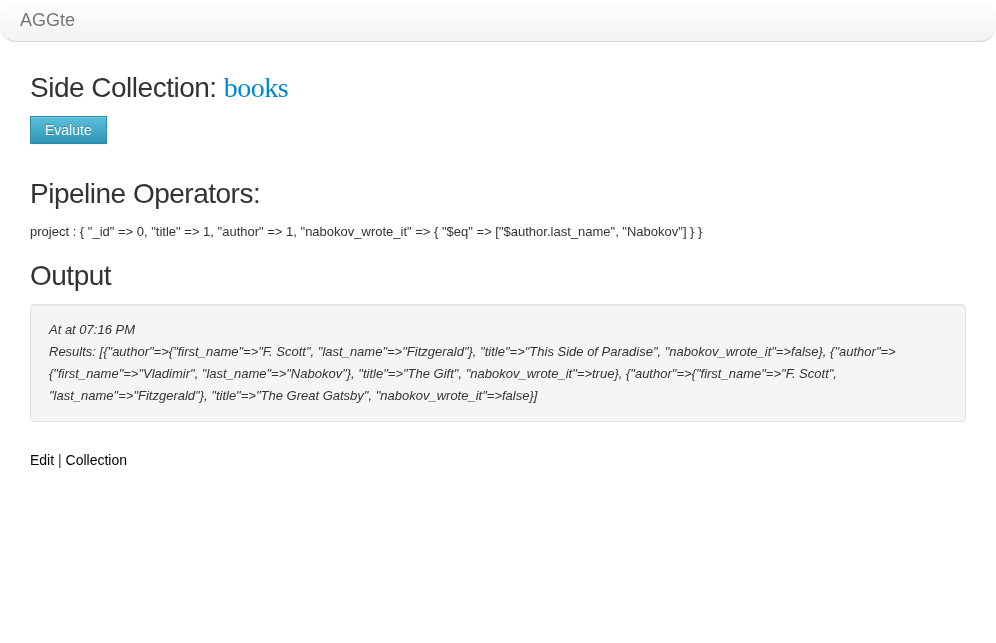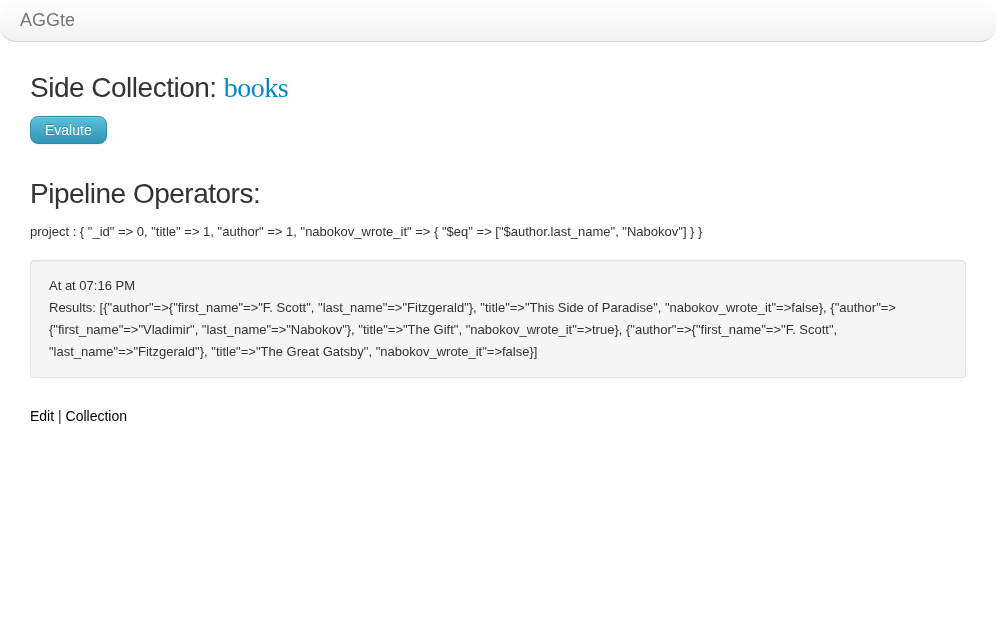--- a/index.html
+++ b/index.html
@@ -41,21 +41,21 @@
       text-decoration: none;
       font-family: Liberation Serif, serif;
     }
     .btn-primary {
       display: inline-block;
       background: linear-gradient(to bottom, #5bc0de, #2f96b4);
       border: 1px solid #2e8ca9;
       color: #fff;
       font-size: 14px;
       padding: 5px 14px;
-      border-radius: 8px;
+      border-radius: 0;
       cursor: pointer;
       text-shadow: 0 -1px 0 rgba(0,0,0,0.25);
       box-shadow: inset 0 1px 0 rgba(255,255,255,0.2), 0 1px 2px rgba(0,0,0,0.05);
       margin-bottom: 18px;
     }
     .pipeline-text {
       font-size: 13px;
       color: #333;
       margin-top: 10px;
       margin-bottom: 18px;
@@ -65,20 +65,21 @@
       background: #f5f5f5;
       border: 1px solid #e3e3e3;
       border-radius: 4px;
       padding: 14px 18px;
       margin-top: 10px;
       margin-bottom: 30px;
       box-shadow: inset 0 1px 1px rgba(0,0,0,0.05);
       font-size: 13px;
       color: #333;
       line-height: 1.7;
+      font-style: italic;
     }
     .bottom-links {
       font-size: 14px;
     }
     .bottom-links a {
       color: #000000;
       text-decoration: none;
     }
     .bottom-links .separator {
       color: #333;
@@ -100,20 +101,21 @@
     <span>Side Collection: </span><a href="#" class="link-text">books</a>
   </h2>
 
 
   <button class="btn-primary">Evalute</button>
 
   <h2 class="section">Pipeline Operators:</h2>
 
   <div class="pipeline-text">project : { "_id" =&gt; 0, "title" =&gt; 1, "author" =&gt; 1, "nabokov_wrote_it" =&gt; { "$eq" =&gt; ["$author.last_name", "Nabokov"] } }</div>
 
+  <h2 class="section">Output</h2>
 
   <div class="well">
     <div>At at 07:16 PM</div>
     <div>Results: [{"author"=&gt;{"first_name"=&gt;"F. Scott", "last_name"=&gt;"Fitzgerald"}, "title"=&gt;"This Side of Paradise", "nabokov_wrote_it"=&gt;false}, {"author"=&gt;{"first_name"=&gt;"Vladimir", "last_name"=&gt;"Nabokov"}, "title"=&gt;"The Gift", "nabokov_wrote_it"=&gt;true}, {"author"=&gt;{"first_name"=&gt;"F. Scott", "last_name"=&gt;"Fitzgerald"}, "title"=&gt;"The Great Gatsby", "nabokov_wrote_it"=&gt;false}]</div>
   </div>
 
   <div class="bottom-links">
     <a href="#">Edit</a><span class="separator"> | </span><a href="#">Collection</a>
   </div>
 

